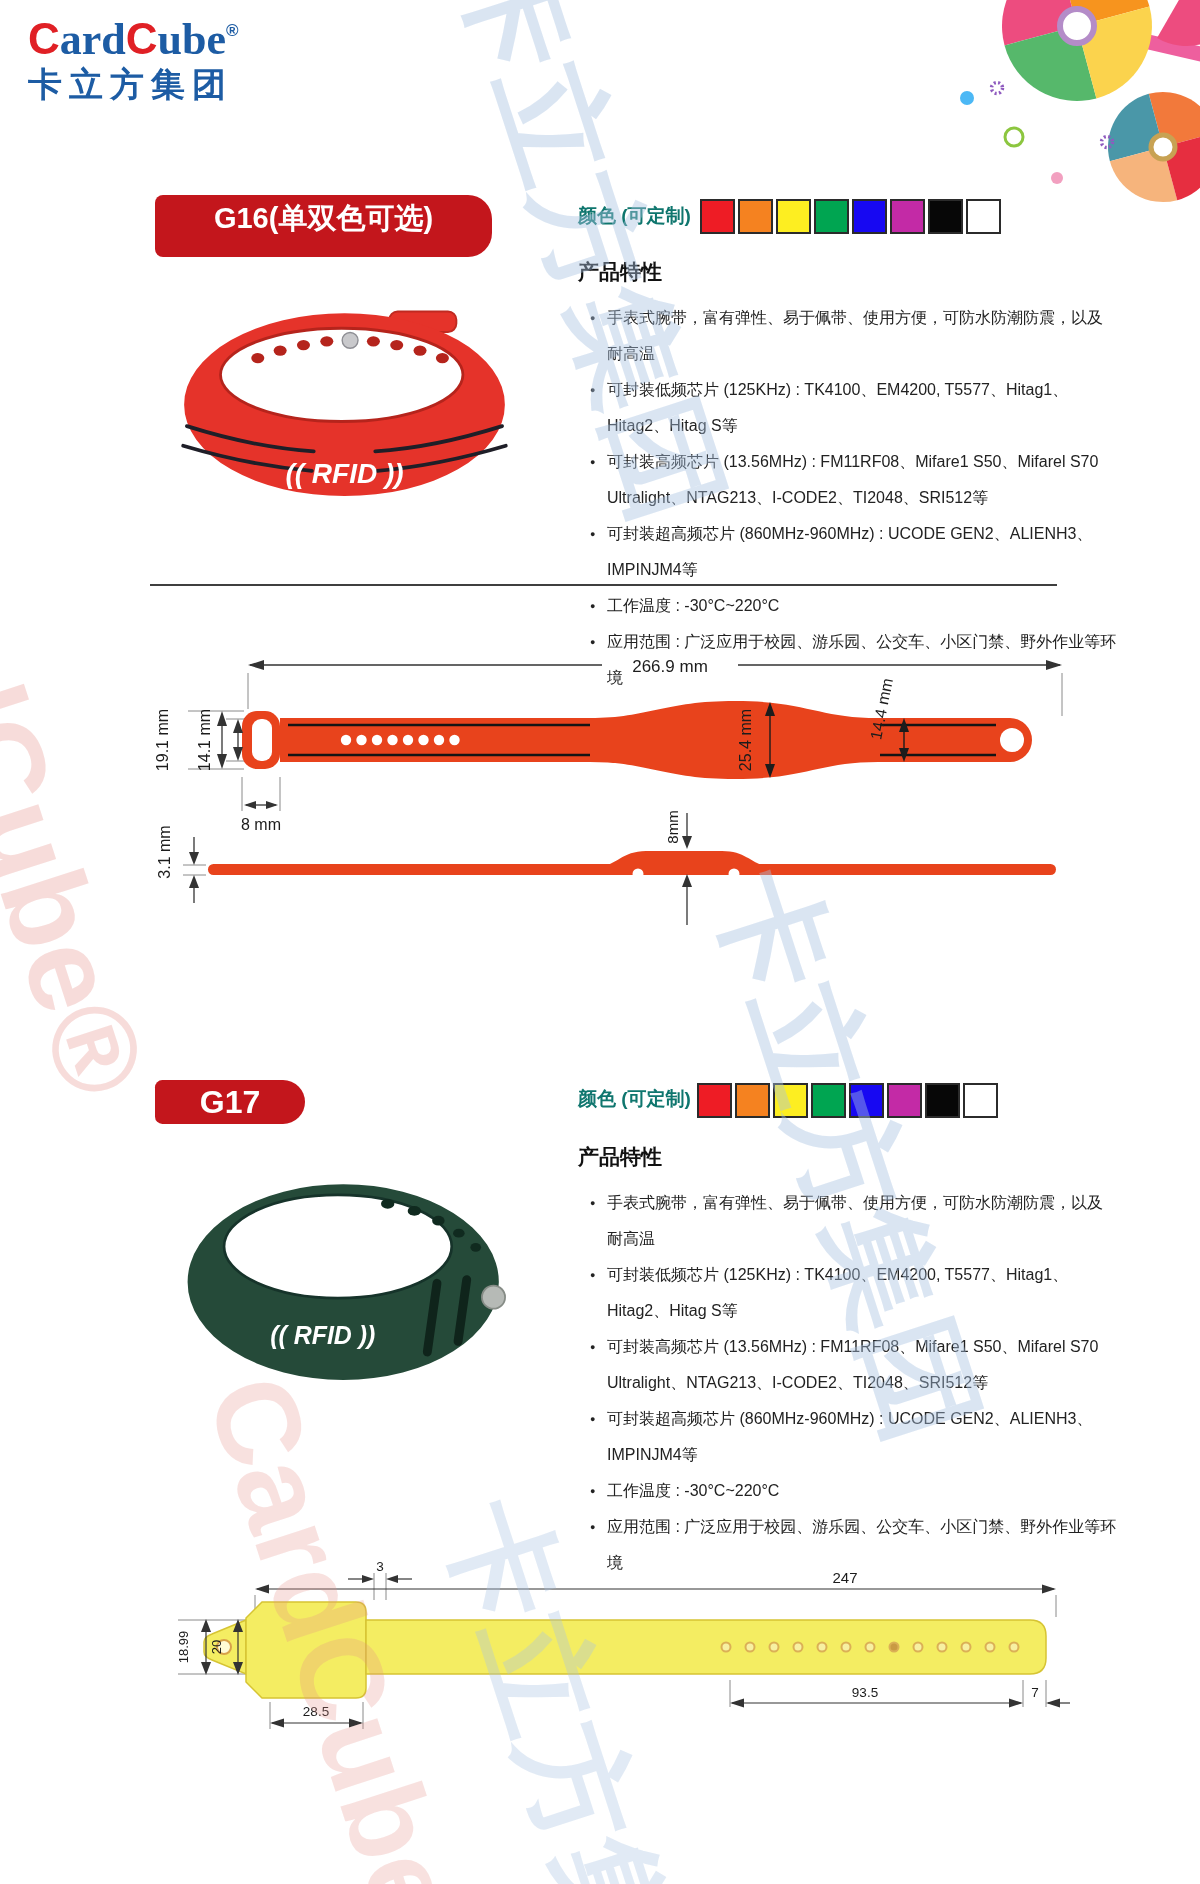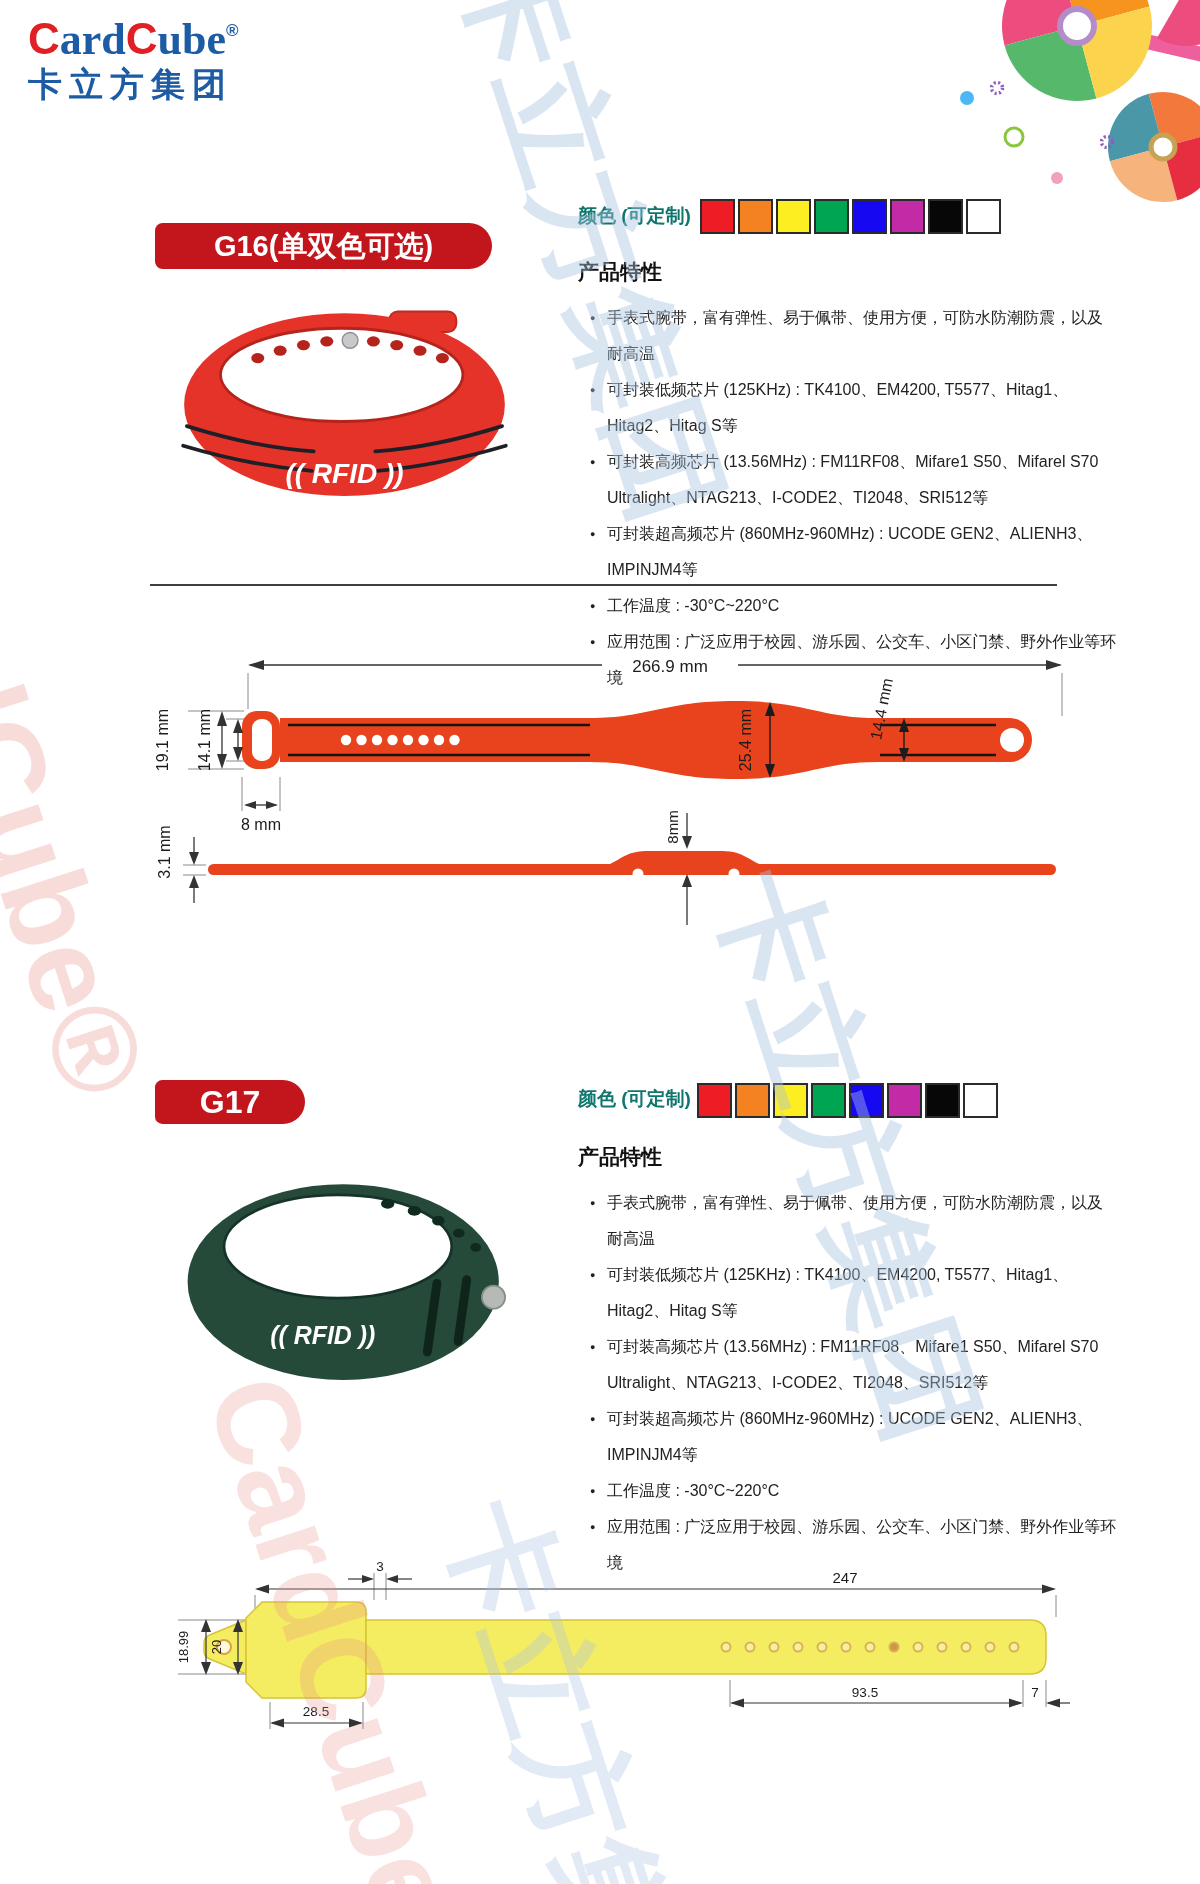--- a/index.html
+++ b/index.html
@@ -17,21 +17,21 @@
   .wm{position:absolute;font-weight:bold;pointer-events:none;z-index:3;white-space:nowrap;
       transform-origin:left top;}
   #wm-a{left:-30px;top:440px;font-size:120px;color:#e58f88;opacity:.30;transform:rotate(72deg);}
   #wm-b{left:575px;top:-70px;font-size:118px;color:#a9c3e2;opacity:.42;transform:rotate(72deg);}
   #wm-c{left:830px;top:850px;font-size:118px;color:#a9c3e2;opacity:.42;transform:rotate(72deg);}
   #wm-d{left:310px;top:1360px;font-size:118px;color:#e58f88;opacity:.26;transform:rotate(72deg);}
   #wm-e{left:560px;top:1480px;font-size:118px;color:#a9c3e2;opacity:.34;transform:rotate(72deg);}
   
   .badge{position:absolute;background:#c3161c;color:#fff;font-weight:bold;text-align:center;
          border-radius:8px 24px 24px 8px;}
-  #g16-badge{left:155px;top:195px;width:337px;height:46px;line-height:46px;font-size:29px;margin-top:28px;}
+  #g16-badge{left:155px;top:195px;width:337px;height:62px;line-height:46px;font-size:29px;}
   #g17-badge{left:155px;top:1080px;width:150px;height:44px;line-height:44px;font-size:32px;}
   
   .palette-label{position:absolute;font-size:19px;font-weight:bold;color:#0f766e;}
   #g16-palette-label{left:578px;top:203px;}
   #g17-palette-label{left:578px;top:1086px;}
   .swatch-row{position:absolute;display:flex;gap:3px;}
   #g16-swatches{left:700px;top:199px;}
   #g17-swatches{left:697px;top:1083px;}
   .swatch{width:31px;height:31px;border:2px solid #2b2b2b;box-sizing:content-box;}
   

